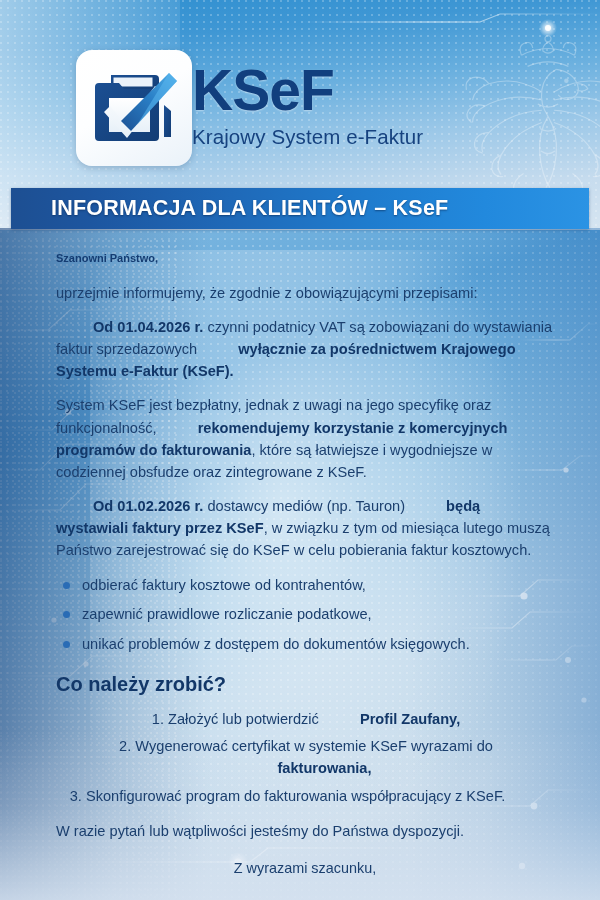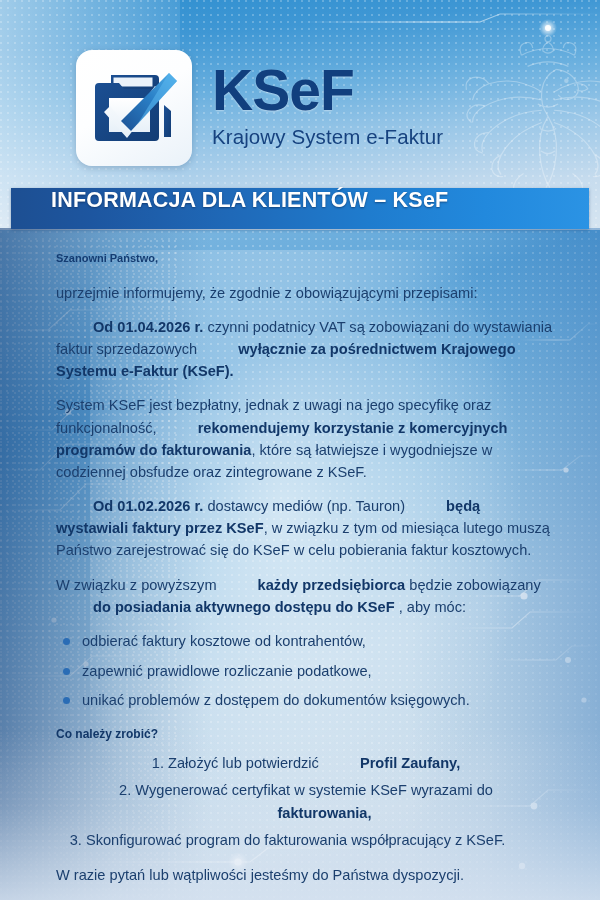--- a/index.html
+++ b/index.html
@@ -78,21 +78,21 @@
   .bottom-haze {
     position: absolute; left: 0; right: 0; bottom: 0; height: 170px;
     background: linear-gradient(0deg, rgba(214,226,240,.85), rgba(214,226,240,.25) 55%, rgba(214,226,240,0));
   }
   svg.circuit { position: absolute; inset: 0; width: 600px; height: 900px; }
 
   
   .logo-row {
     position: absolute;
     left: 76px; top: 50px;
-    display: flex; align-items: center; gap: 20px;
+    display: flex; align-items: center; 
   }
   .logo-tile {
     width: 116px; height: 116px;
     border-radius: 16px;
     background: linear-gradient(150deg,#ffffff 0%,#fdfeff 45%,#eaf2f9 100%);
     box-shadow: 0 2px 7px rgba(12,45,88,.22);
     position: relative;
     flex: 0 0 auto;
   }
   .logo-tile svg { position: absolute; left: 9px; top: 9px; }
@@ -114,21 +114,21 @@
   }
 
   
   .banner {
     position: absolute;
     left: 11px; top: 188px;
     width: 578px; height: 41px;
     background: linear-gradient(90deg,
        #1d4f92 0%, #1d56a0 14%, #1f69b8 38%, #1f7cce 62%, #2289dd 82%, #2b93e4 100%);
     box-shadow: 0 1px 3px rgba(10,40,85,.35);
-    display: flex; align-items: flex-start;
+    display: flex; align-items: center;
   }
   .banner-text {
     margin-left: 40px;
     color: #ffffff;
     font-size: 21.5px;
     font-weight: bold;
     letter-spacing: .2px;
     text-shadow: 0 1px 2px rgba(8,35,75,.55);
   }
 
@@ -161,21 +161,21 @@
   ul.bullets li::before {
     content: "";
     position: absolute;
     left: 7px; top: 8px;
     width: 7px; height: 7px;
     border-radius: 50%;
     background: #2a6cb5;
   }
 
   .h2 {
-    font-size: 12px;
+    font-size: 20px;
     font-weight: bold;
     color: #123768;
     margin: 4px 0 8px 0;
   }
 
   ol.steps { list-style: none; margin: 0 0 13px 0; }
   ol.steps li { margin-bottom: 5.5px; padding-left: 2px; text-align: center; }
 
   .signature {
     margin-top: 16px;
@@ -370,23 +370,20 @@
     </div>
 
     <div class="p">
       <span>System KSeF jest bezpłatny, jednak z uwagi na jego specyfikę oraz funkcjonalność, </span><b>rekomendujemy korzystanie z komercyjnych programów do fakturowania</b><span>, które są łatwiejsze i wygodniejsze w codziennej obsfudze oraz zintegrowane z KSeF.</span>
     </div>
 
     <div class="p">
       <b>Od 01.02.2026 r.</b><span> dostawcy mediów (np. Tauron) </span><b>będą wystawiali faktury przez KSeF</b><span>, w związku z tym od miesiąca lutego muszą Państwo zarejestrować się do KSeF w celu pobierania faktur kosztowych.</span>
     </div>
 
-    <div class="p">
-      <span>W związku z powyższym </span><b>każdy przedsiębiorca</b><span> będzie zobowiązany </span><b>do posiadania aktywnego dostępu do KSeF</b><span> , aby móc:</span>
-    </div>
 
     <ul class="bullets">
       <li><span>odbierać faktury kosztowe od kontrahentów,</span></li>
       <li><span>zapewnić prawidlowe rozliczanie podatkowe,</span></li>
       <li><span>unikać problemów z dostępem do dokumentów księgowych.</span></li>
     </ul>
 
     <div class="h2">Co należy zrobić?</div>
 
     <ol class="steps">

